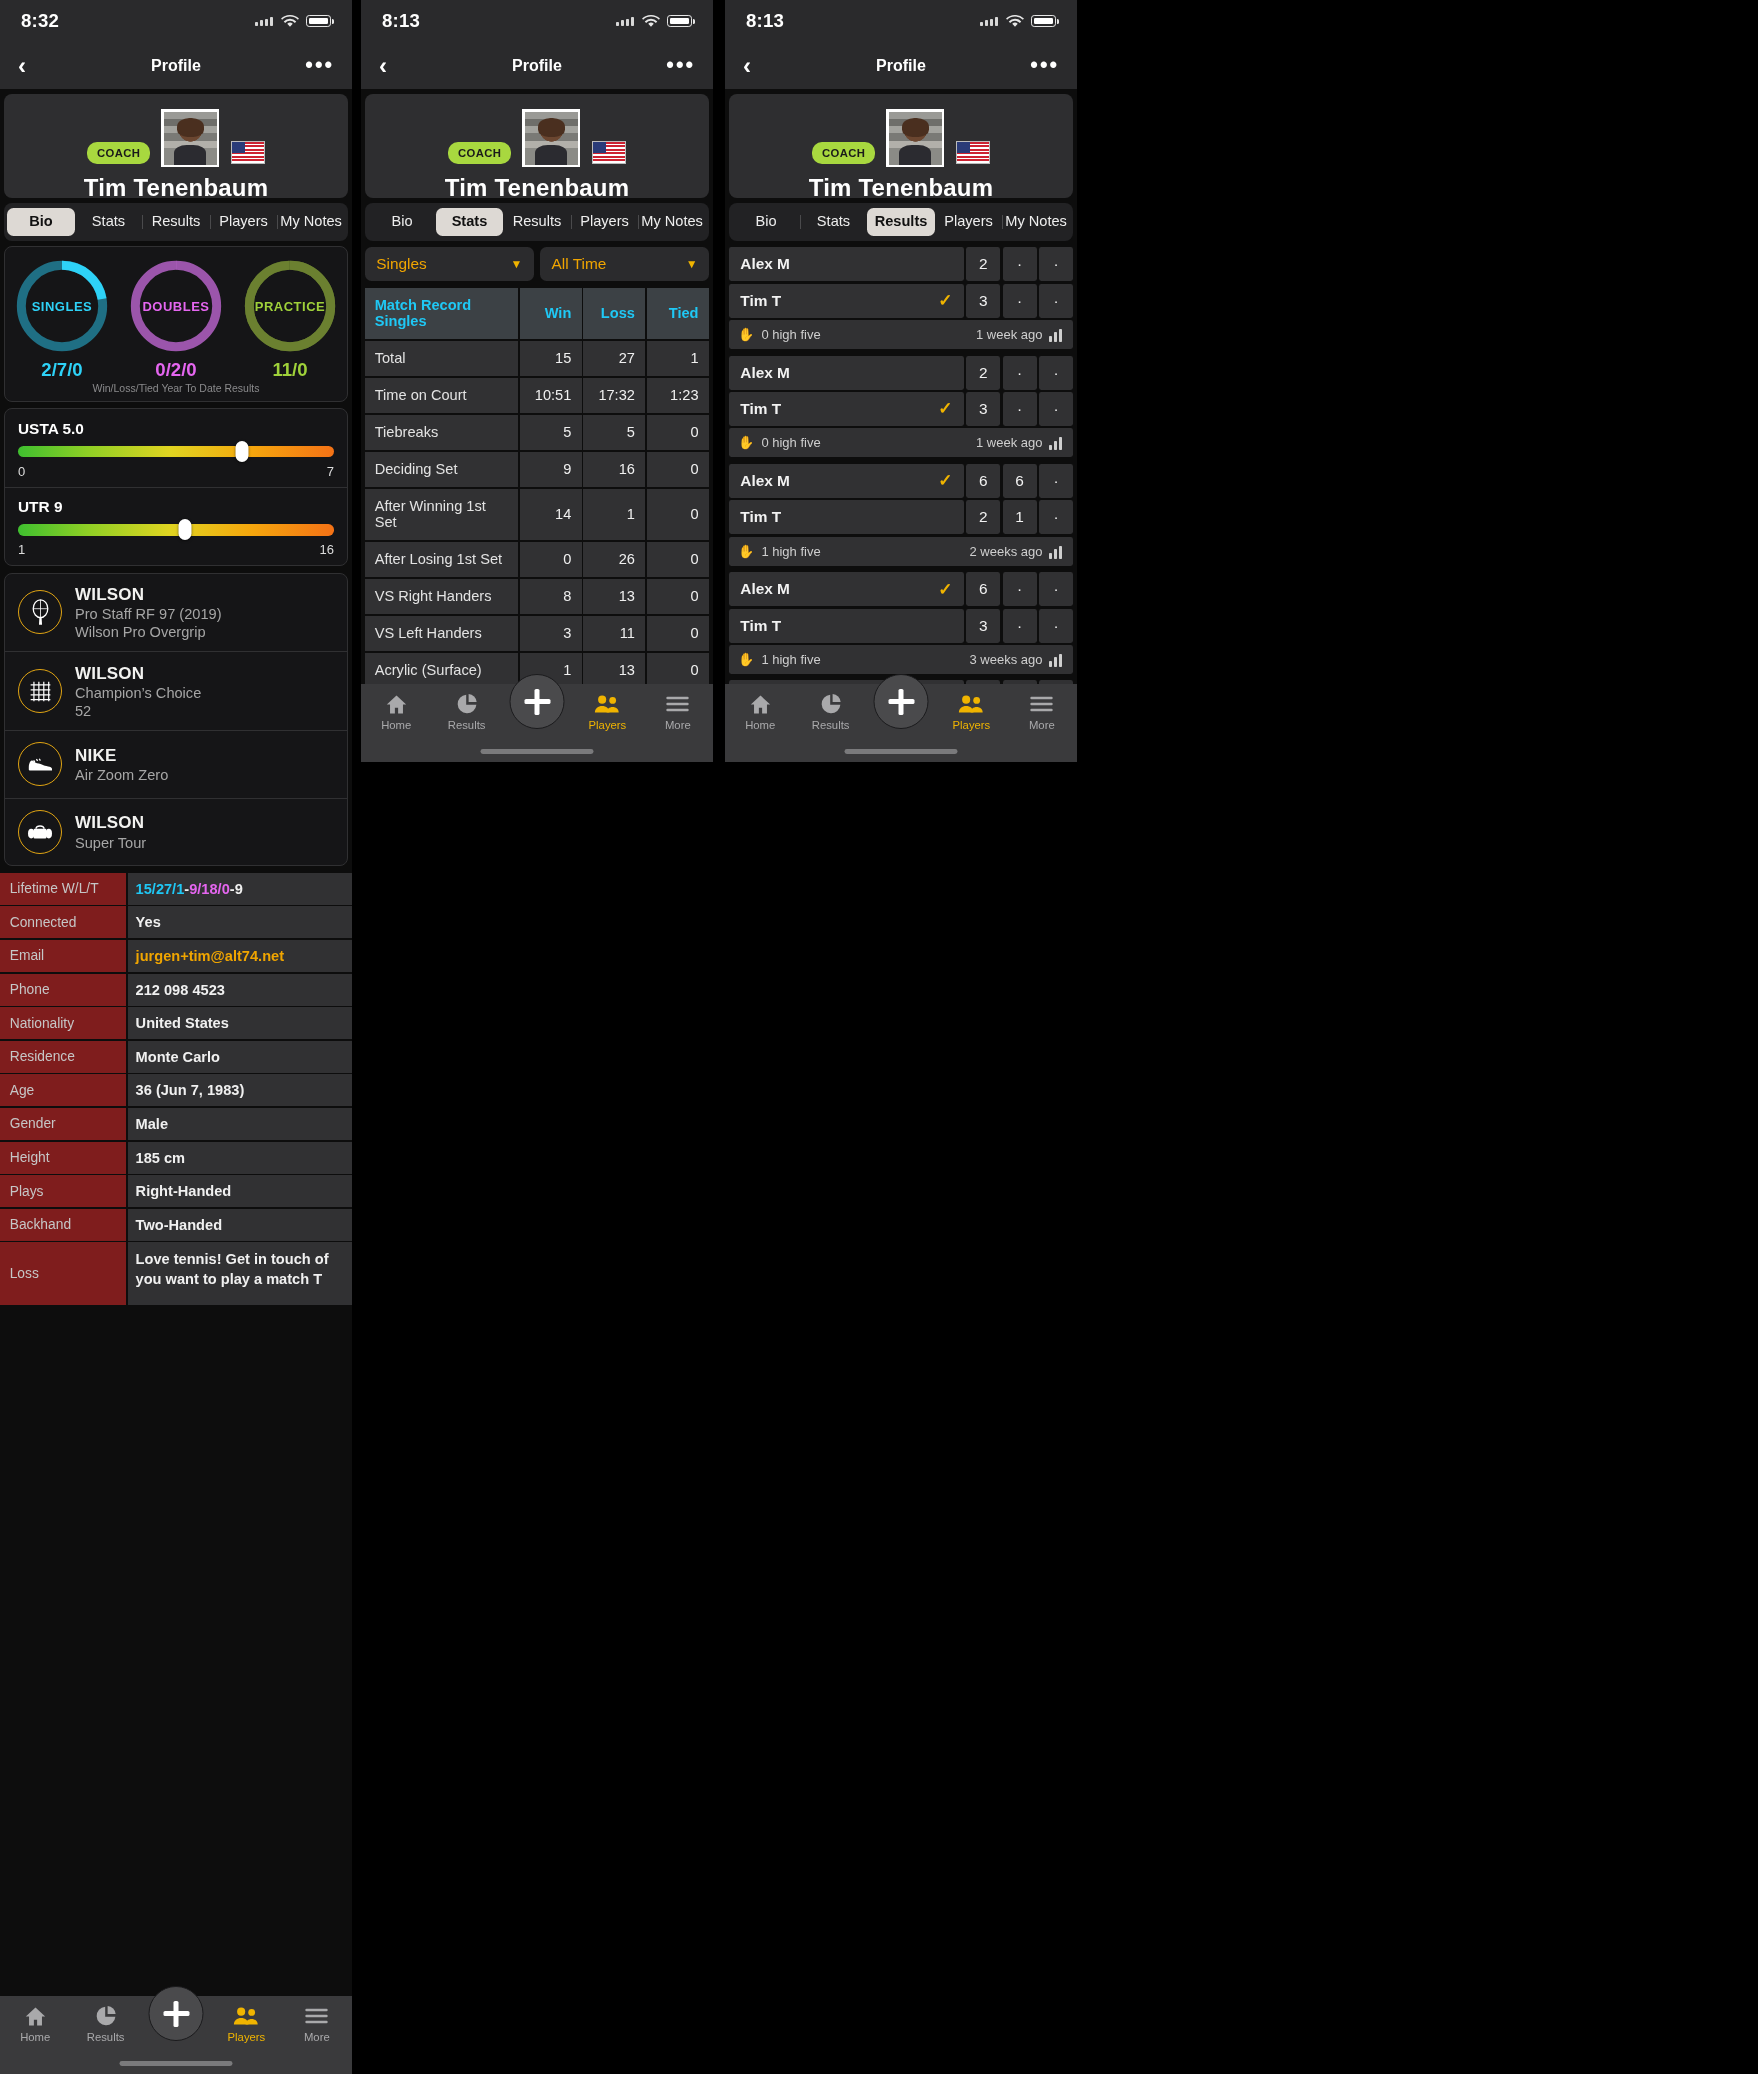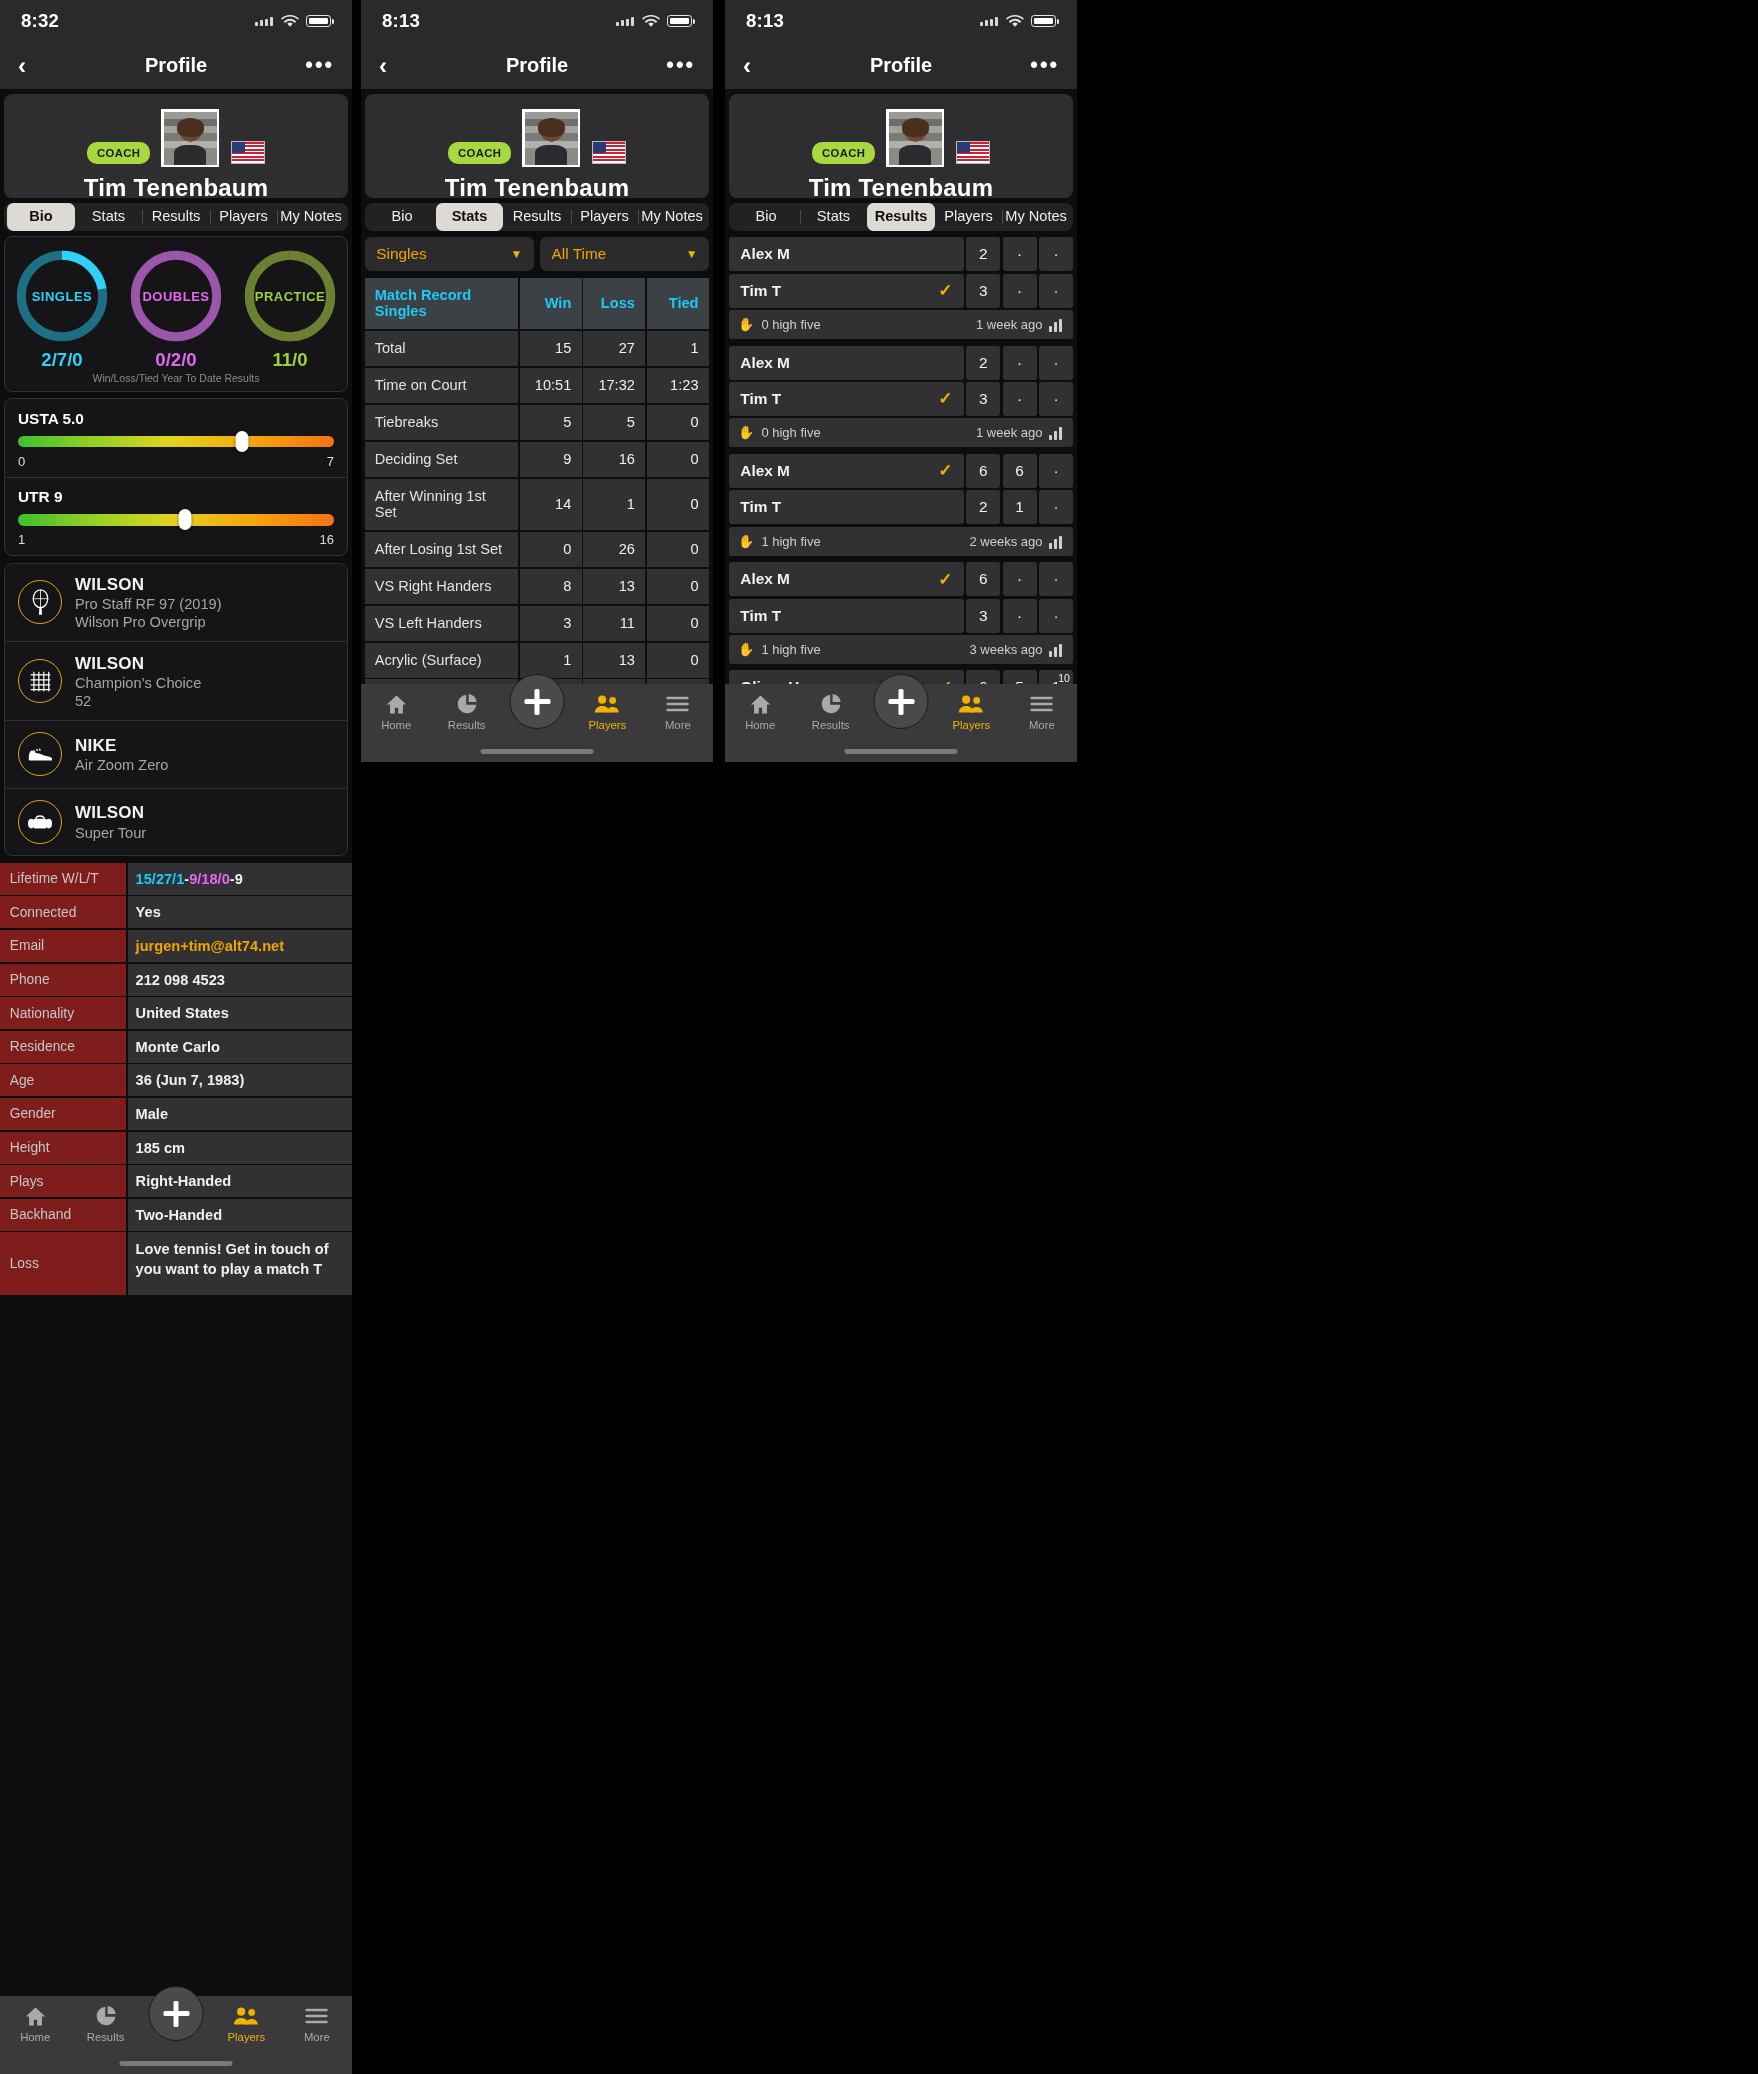--- a/index.html
+++ b/index.html
@@ -50,21 +50,21 @@
 
   
   .navbar {
     height: 47px; background:#2a2a2c;
     display:flex; align-items:center; position:relative;
     padding: 0 18px;
   }
   .nav-back { width:24px; color:#fff; font-size:24px; line-height:1; font-weight:700; cursor:pointer;}
   .nav-title {
     position:absolute; left:0; right:0; text-align:center;
-    color:#fff; font-size:20px; font-weight:700;
+    color:#fff; font-size:16px; font-weight:700;
     pointer-events:none;
   }
   .nav-more { margin-left:auto; color:#fff; font-size:23px; letter-spacing:1.6px; line-height:1; z-index:2; }
 
   
   .profile-card {
     background:#2e2e30; border-radius:8px; margin:4.9px 4px 0 4px;
     padding: 11.3px 0 9.7px 0;
     position: relative; height: 104px;
   }
@@ -103,21 +103,21 @@
     background:#2a3b78;
   }
   .ph-name {
     text-align:center; color:#fff; font-size:24px; font-weight:700;
     margin-top:7.3px; letter-spacing:0.2px;
   }
 
   
   .tabs {
     display:flex; align-items:center; background:#222224;
-    border-radius:8px; margin: 4.9px 4px 0 4px; height: 28px; padding: 3.2px;
+    border-radius:8px; margin: 4.9px 4px 0 4px; height: 38px; padding: 3.2px;
   }
   .tab {
     flex:1; text-align:center; color:#eee; font-size:14.6px; line-height:27.5px;
     border-radius:6.5px; position:relative; cursor:pointer; white-space:nowrap;
   }
   .tab.active { background:#ddd9d4; color:#111; font-weight:600; }
   .tab:not(.active) + .tab:not(.active)::before {
     content:''; position:absolute; left:0; top:6.5px; bottom:6.5px; width:0.8px; background:#4a4a4c;
   }
 

